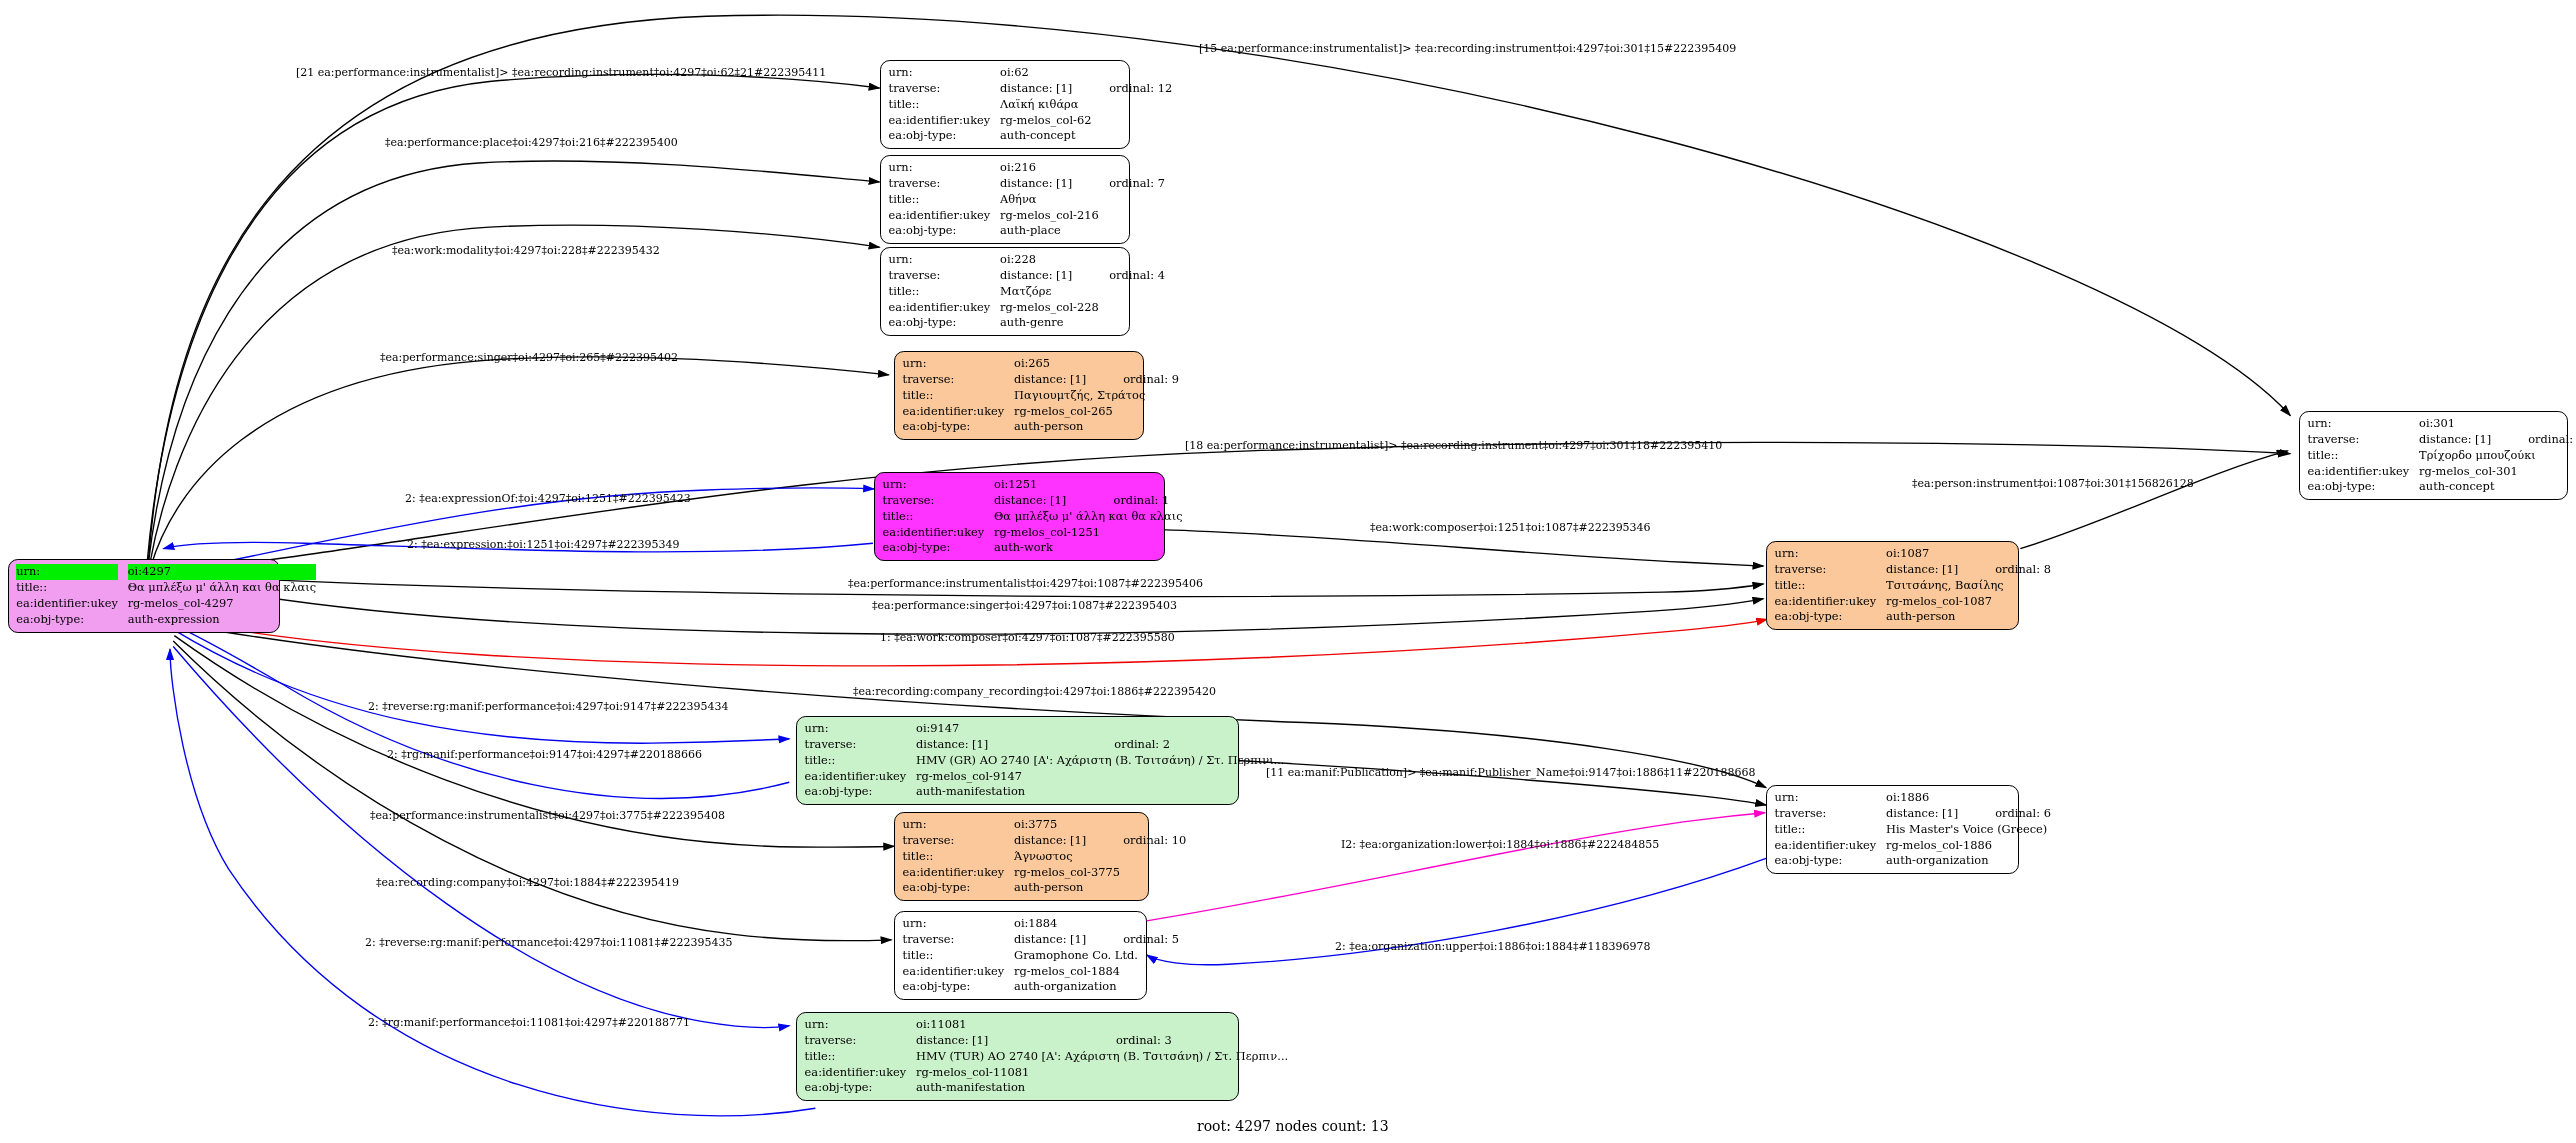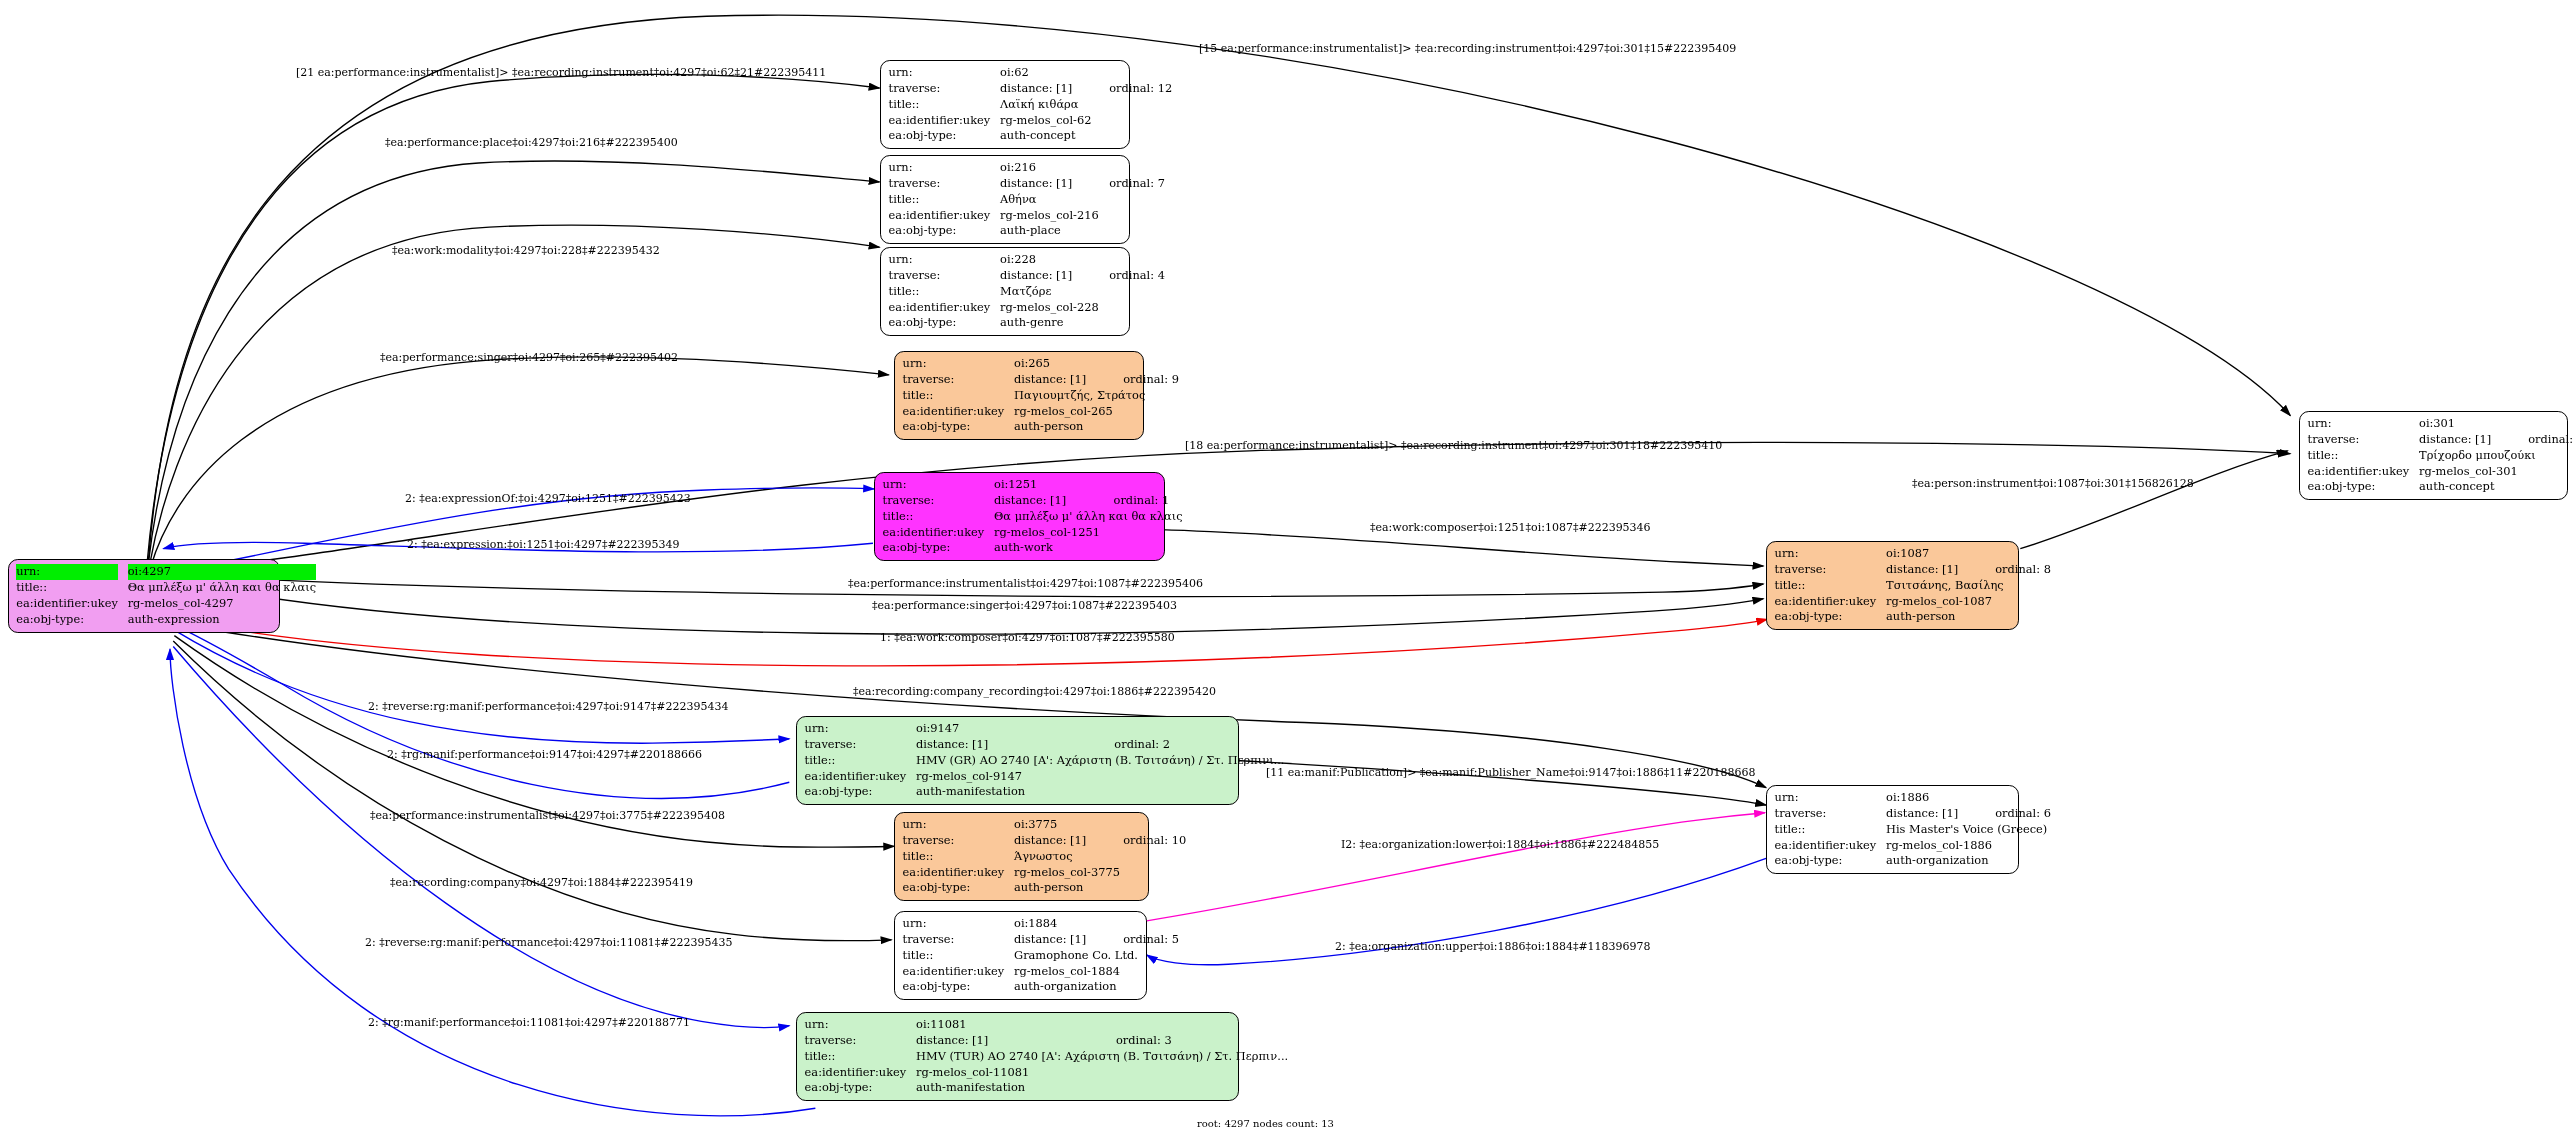--- a/index.html
+++ b/index.html
@@ -54,21 +54,21 @@
     position: absolute;
     font-family: "DejaVu Serif", "Liberation Serif", serif;
     font-size: 11px;
     color: #000000;
     white-space: nowrap;
     line-height: 1;
   }
   .footer {
     position: absolute;
     font-family: "DejaVu Serif", "Liberation Serif", serif;
-    font-size: 10px;
+    font-size: 14px;
     color: #000000;
     white-space: nowrap;
   }
 </style>
 </head>
 <body>
 
 <div id="canvas">
 
   <svg id="edge-layer" viewBox="0 0 4740 2104" xmlns="http://www.w3.org/2000/svg">
@@ -523,21 +523,21 @@
   <div class="edge-label" style="left:1370px; top:522px;">‡ea:work:composer‡oi:1251‡oi:1087‡#222395346</div>
   <div class="edge-label" style="left:1912px; top:478px;">‡ea:person:instrument‡oi:1087‡oi:301‡156826128</div>
   <div class="edge-label" style="left:848px; top:578px;">‡ea:performance:instrumentalist‡oi:4297‡oi:1087‡#222395406</div>
   <div class="edge-label" style="left:872px; top:600px;">‡ea:performance:singer‡oi:4297‡oi:1087‡#222395403</div>
   <div class="edge-label" style="left:880px; top:632px;">1: ‡ea:work:composer‡oi:4297‡oi:1087‡#222395580</div>
   <div class="edge-label" style="left:853px; top:686px;text-align:right;">‡ea:recording:company_recording‡oi:4297‡oi:1886‡#222395420</div>
   <div class="edge-label" style="left:368px;  top:701px;">2: ‡reverse:rg:manif:performance‡oi:4297‡oi:9147‡#222395434</div>
   <div class="edge-label" style="left:387px;  top:749px;">2: ‡rg:manif:performance‡oi:9147‡oi:4297‡#220188666</div>
   <div class="edge-label" style="left:1266px; top:767px;">[11 ea:manif:Publication]&gt; ‡ea:manif:Publisher_Name‡oi:9147‡oi:1886‡11#220188668</div>
   <div class="edge-label" style="left:370px;  top:810px;">‡ea:performance:instrumentalist‡oi:4297‡oi:3775‡#222395408</div>
-  <div class="edge-label" style="left:390px;  top:877px;">‡ea:recording:company‡oi:4297‡oi:1884‡#222395419</div>
+  <div class="edge-label" style="left:376px;  top:877px;">‡ea:recording:company‡oi:4297‡oi:1884‡#222395419</div>
   <div class="edge-label" style="left:1341px; top:839px;">I2: ‡ea:organization:lower‡oi:1884‡oi:1886‡#222484855</div>
   <div class="edge-label" style="left:365px;  top:937px;">2: ‡reverse:rg:manif:performance‡oi:4297‡oi:11081‡#222395435</div>
   <div class="edge-label" style="left:1335px; top:923px;margin-top:18px;">2: ‡ea:organization:upper‡oi:1886‡oi:1884‡#118396978</div>
   <div class="edge-label" style="left:368px;  top:1017px;">2: ‡rg:manif:performance‡oi:11081‡oi:4297‡#220188771</div>
 
   <div class="footer" style="left:1197px; top:1118px;">root: 4297 nodes count: 13</div>
 
 </div>
 
 

